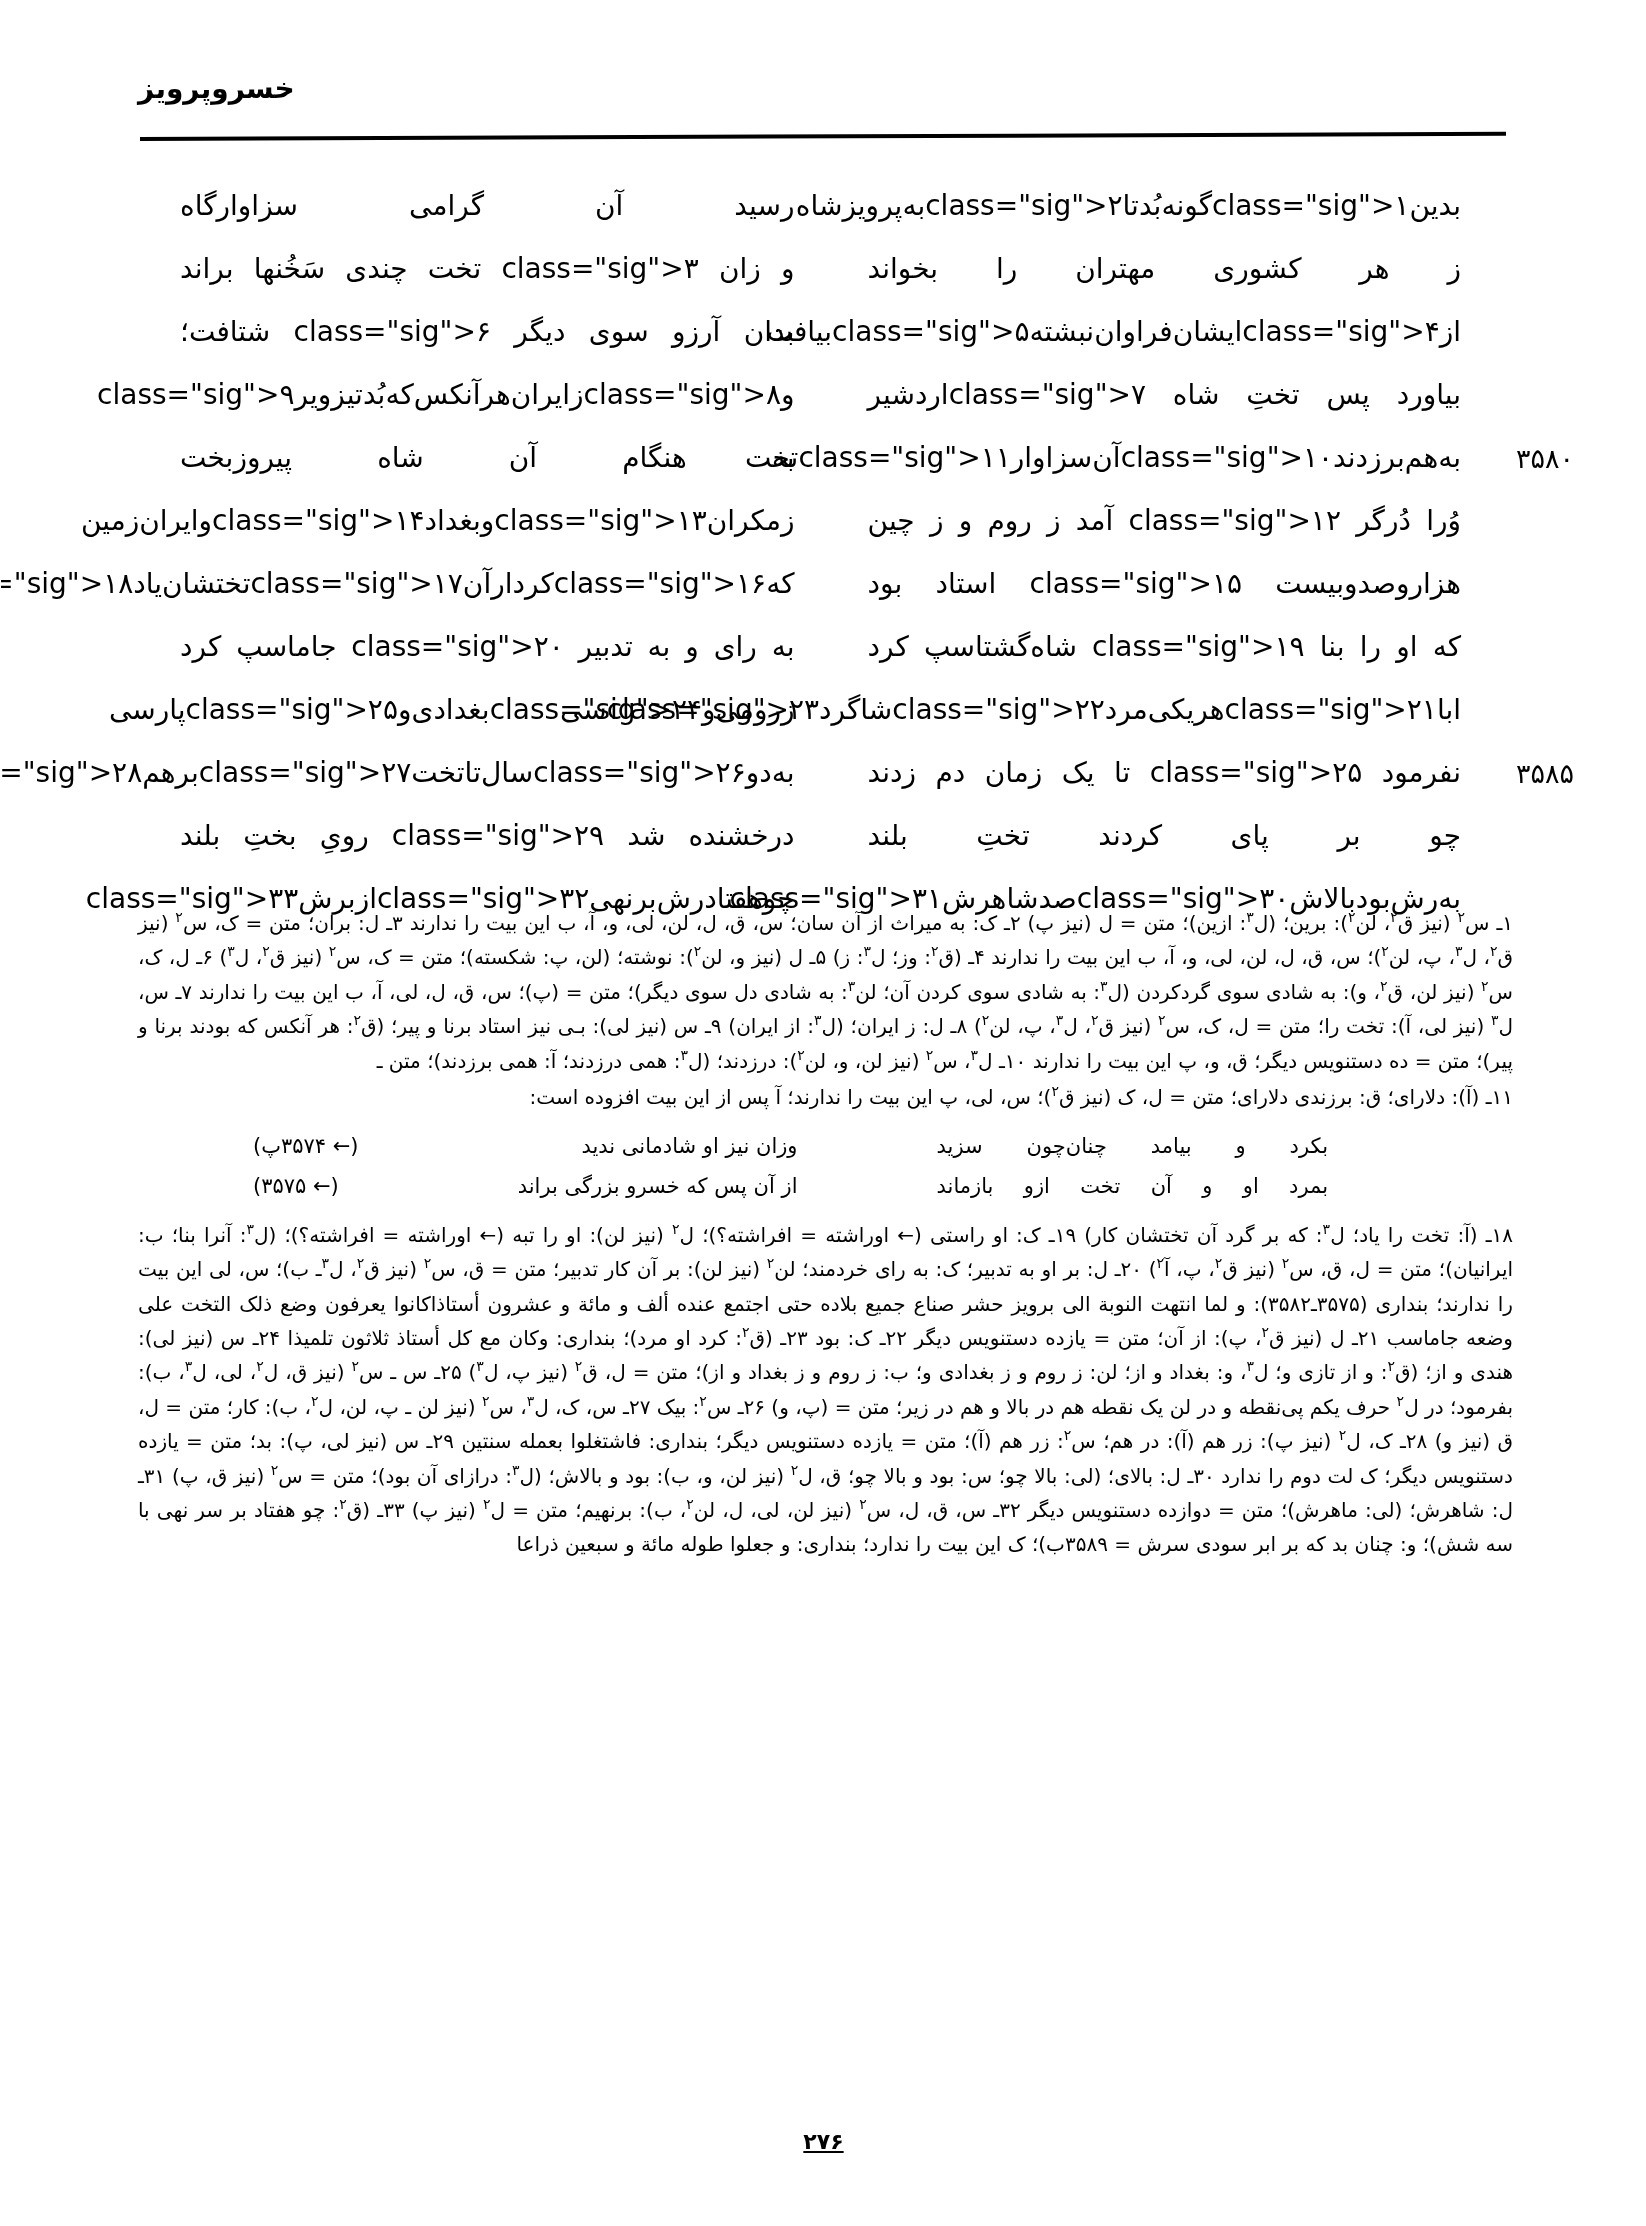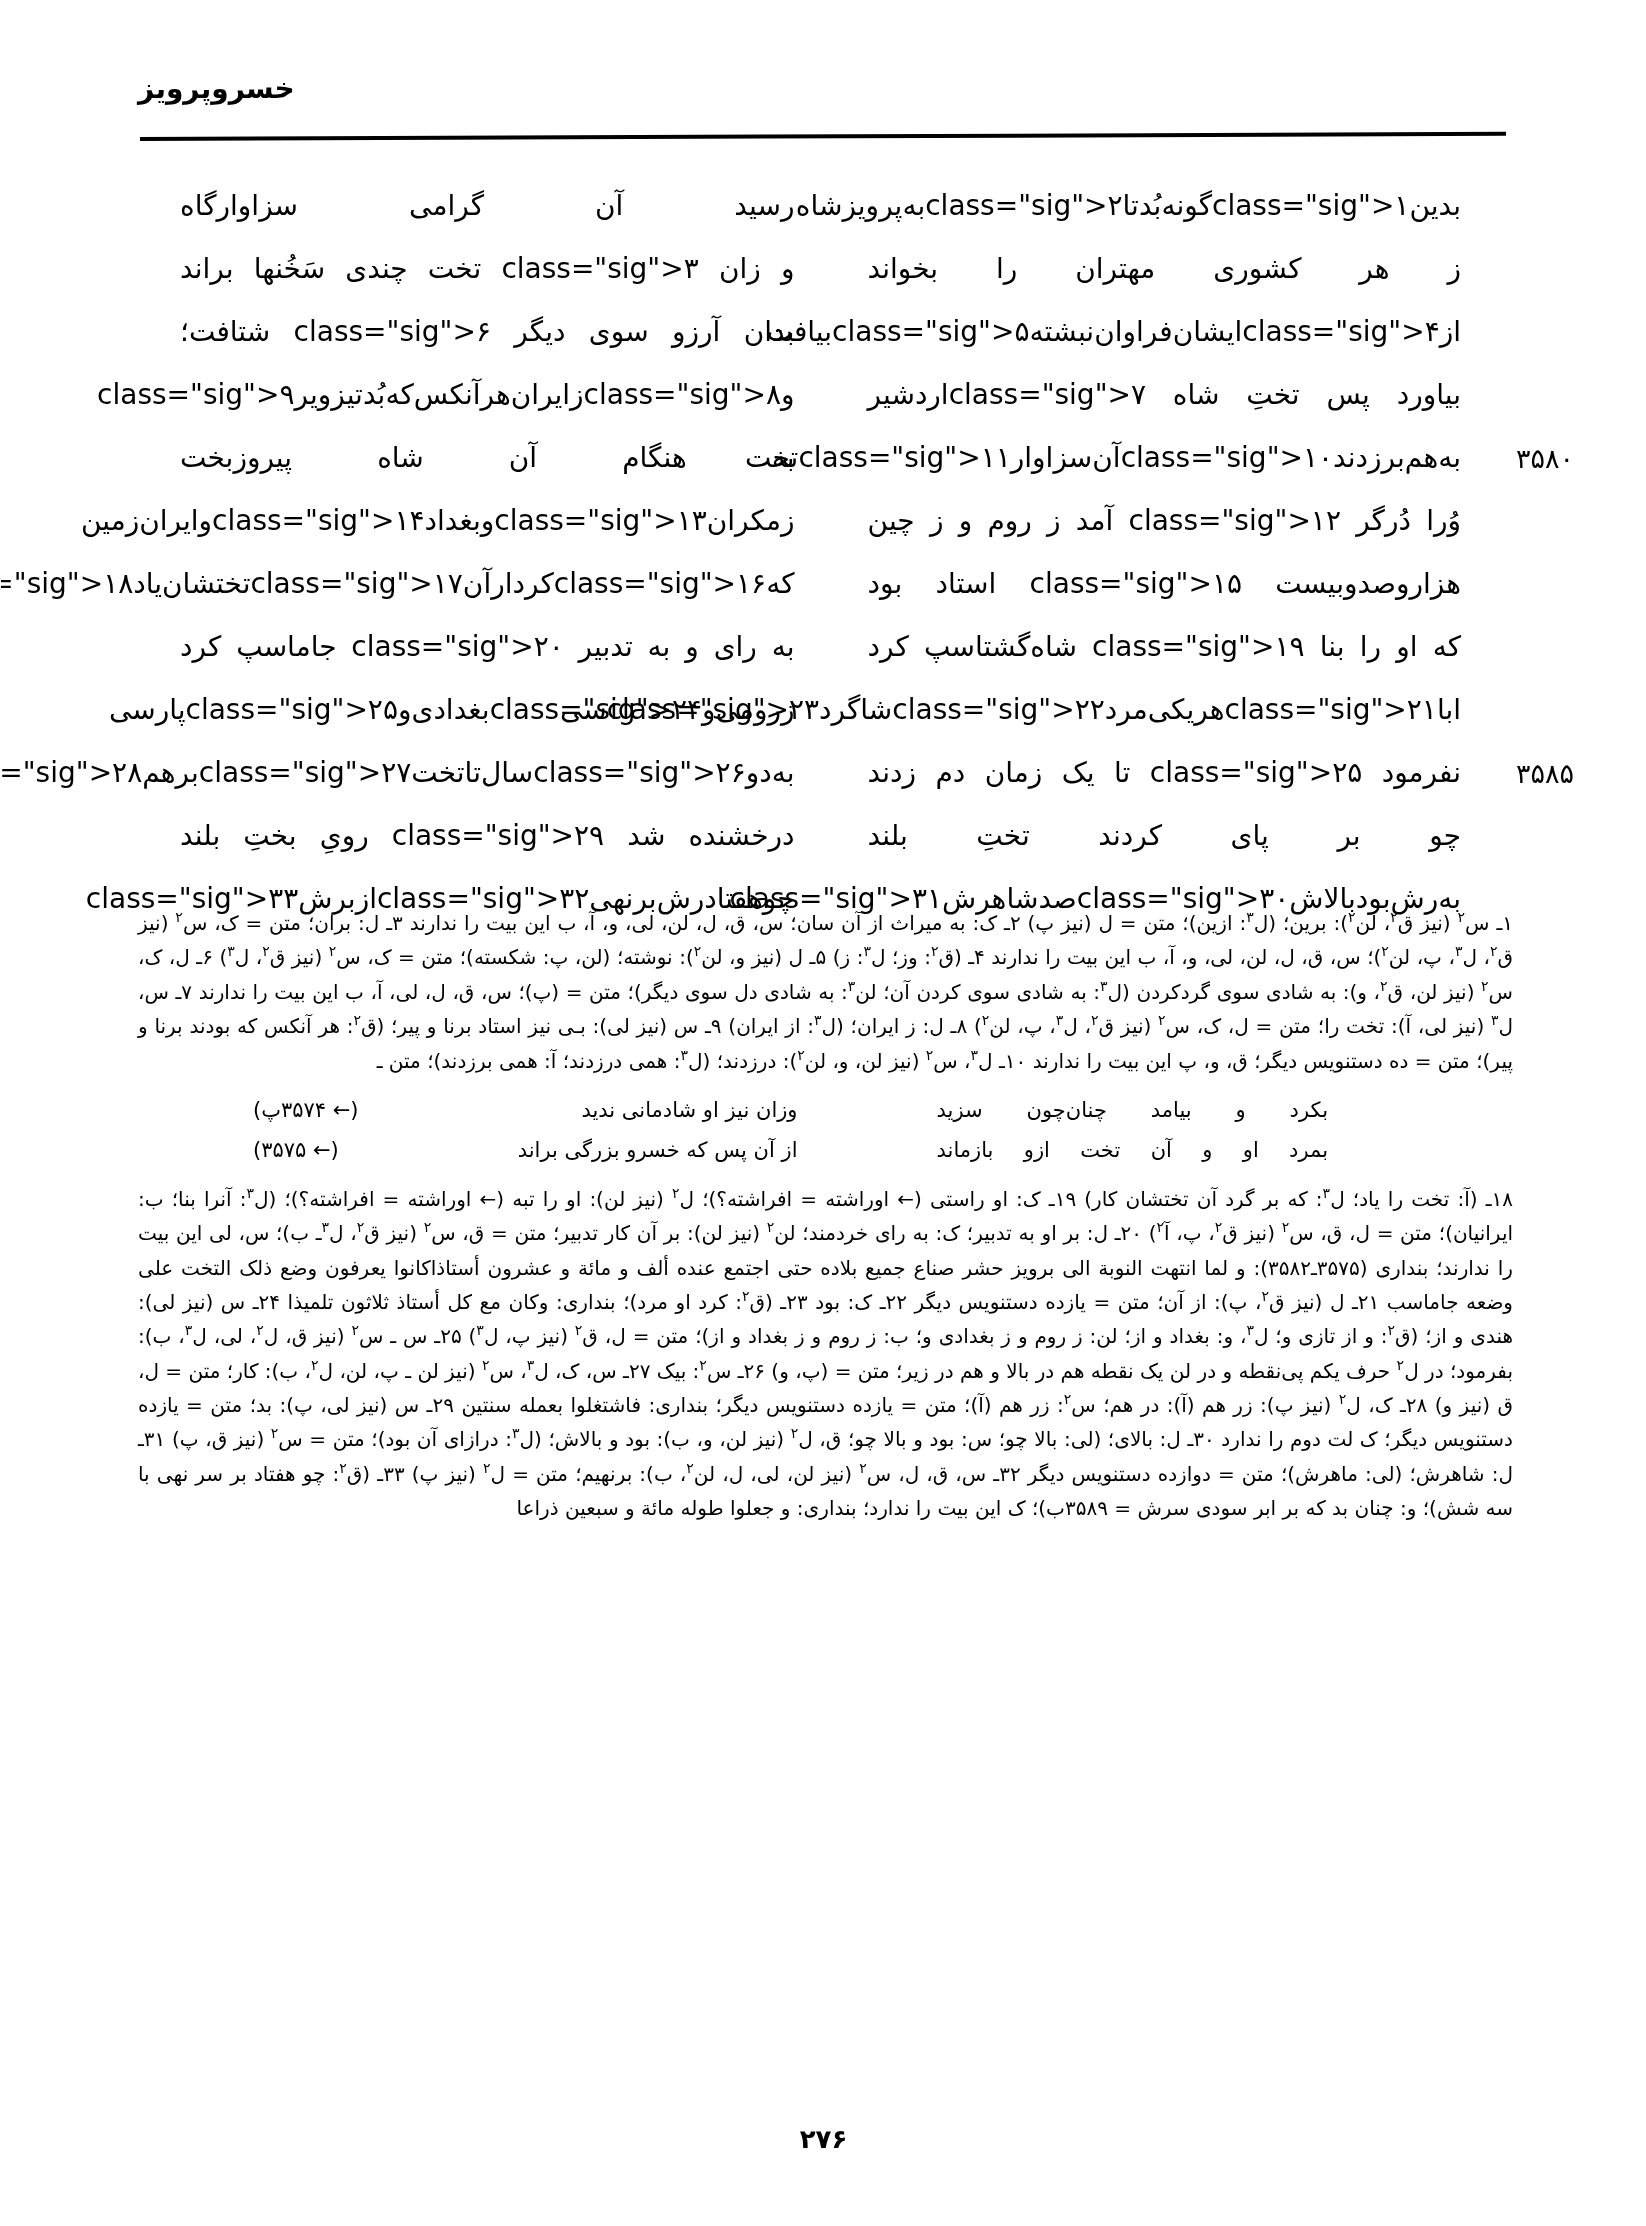--- a/index.html
+++ b/index.html
@@ -115,23 +115,24 @@
   .inset-h.right{ padding-right:185px; padding-left:111px;}
   .inset-h.left { padding-right:28px;  padding-left:102px;}
   .inset-h.left .ref{ margin-right:9.2px;margin-left:13px; }
 
   
   .folio{
     position:absolute;
     bottom:72px;
     left:0;right:0;
     text-align:center;
-    font-size:26px;
+    font-size:22px;
     letter-spacing:0.9px;
     font-weight:bold;
+    text-decoration:underline;
   }
 </style>
 </head>
 <body>
 
 <div class="page">
 
   <div class="runhead">
     <span class="runhead-title">خسروپرویز</span>
   </div>
@@ -379,20 +380,21 @@
           <span class="w">class="sig"&gt;۳۲</span>
           <span class="w">از</span>
           <span class="w">برش</span>
           <span class="w">class="sig"&gt;۳۳</span>
         </div>
       </div>
     </div>
 
   <div class="apparatus">
       <p class="app-p">۱ـ س<sup>۲</sup> (نیز ق<sup>۲</sup>، لن<sup>۲</sup>): برین؛ (ل<sup>۳</sup>: ازین)؛ متن = ل (نیز پ)   ۲ـ ک: به میراث از آن سان؛ س، ق، ل، لن، لی، و، آ، ب این بیت را ندارند   ۳ـ ل: بران؛ متن = ک، س<sup>۲</sup> (نیز ق<sup>۲</sup>، ل<sup>۳</sup>، پ، لن<sup>۲</sup>)؛ س، ق، ل، لن، لی، و، آ، ب این بیت را ندارند   ۴ـ (ق<sup>۲</sup>: وز؛ ل<sup>۳</sup>: ز)   ۵ـ ل (نیز و، لن<sup>۲</sup>): نوشته؛ (لن، پ: شکسته)؛ متن = ک، س<sup>۲</sup> (نیز ق<sup>۲</sup>، ل<sup>۳</sup>)   ۶ـ ل، ک، س<sup>۲</sup> (نیز لن، ق<sup>۲</sup>، و): به شادی سوی گردکردن (ل<sup>۳</sup>: به شادی سوی کردن آن؛ لن<sup>۳</sup>: به شادی دل سوی دیگر)؛ متن = (پ)؛ س، ق، ل، لی، آ، ب این بیت را ندارند   ۷ـ س، ل<sup>۳</sup> (نیز لی، آ): تخت را؛ متن = ل، ک، س<sup>۲</sup> (نیز ق<sup>۲</sup>، ل<sup>۳</sup>، پ، لن<sup>۲</sup>)   ۸ـ ل: ز ایران؛ (ل<sup>۳</sup>: از ایران)   ۹ـ س (نیز لی): بـی نیز استاد برنا و پیر؛ (ق<sup>۲</sup>: هر آنکس که بودند برنا و پیر)؛ متن = ده دستنویس دیگر؛ ق، و، پ این بیت را ندارند   ۱۰ـ ل<sup>۳</sup>، س<sup>۲</sup> (نیز لن، و، لن<sup>۲</sup>): درزدند؛ (ل<sup>۳</sup>: همی درزدند؛ آ: همی برزدند)؛ متن ـ</p>
+      <p class="app-p">۱۱ـ (آ): دلارای؛ ق: برزندی دلارای؛ متن = ل، ک (نیز ق<sup>۲</sup>)؛ س، لی، پ این بیت را ندارند؛ آ پس از این بیت افزوده است:</p>
       <div class="inset">
         <div class="inset-bayt">
           <div class="inset-h right">
             <span>بکرد</span>
             <span>و</span>
             <span>بیامد</span>
             <span>چنان‌چون</span>
             <span>سزید</span>
           </div>
           <div class="inset-h left">

